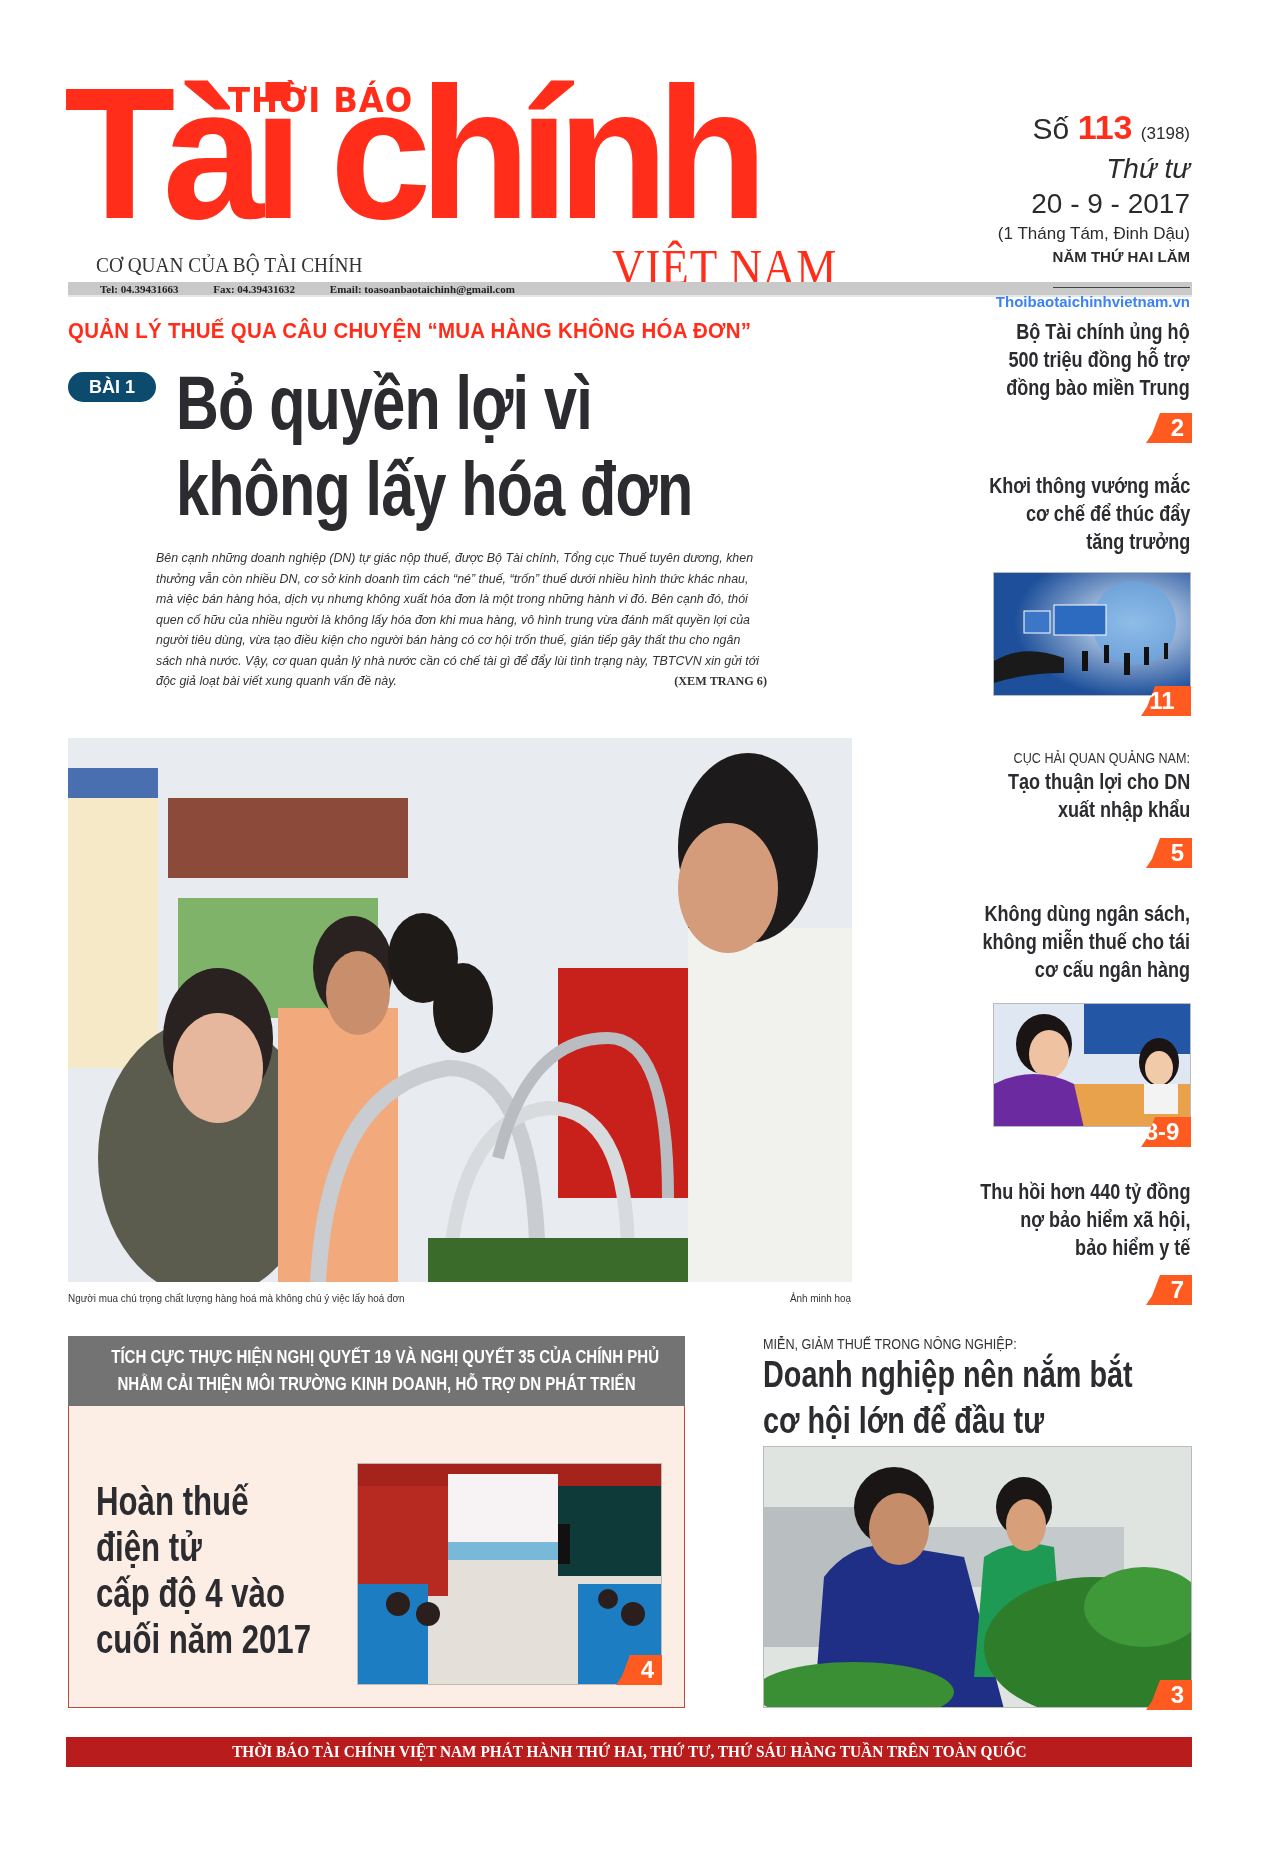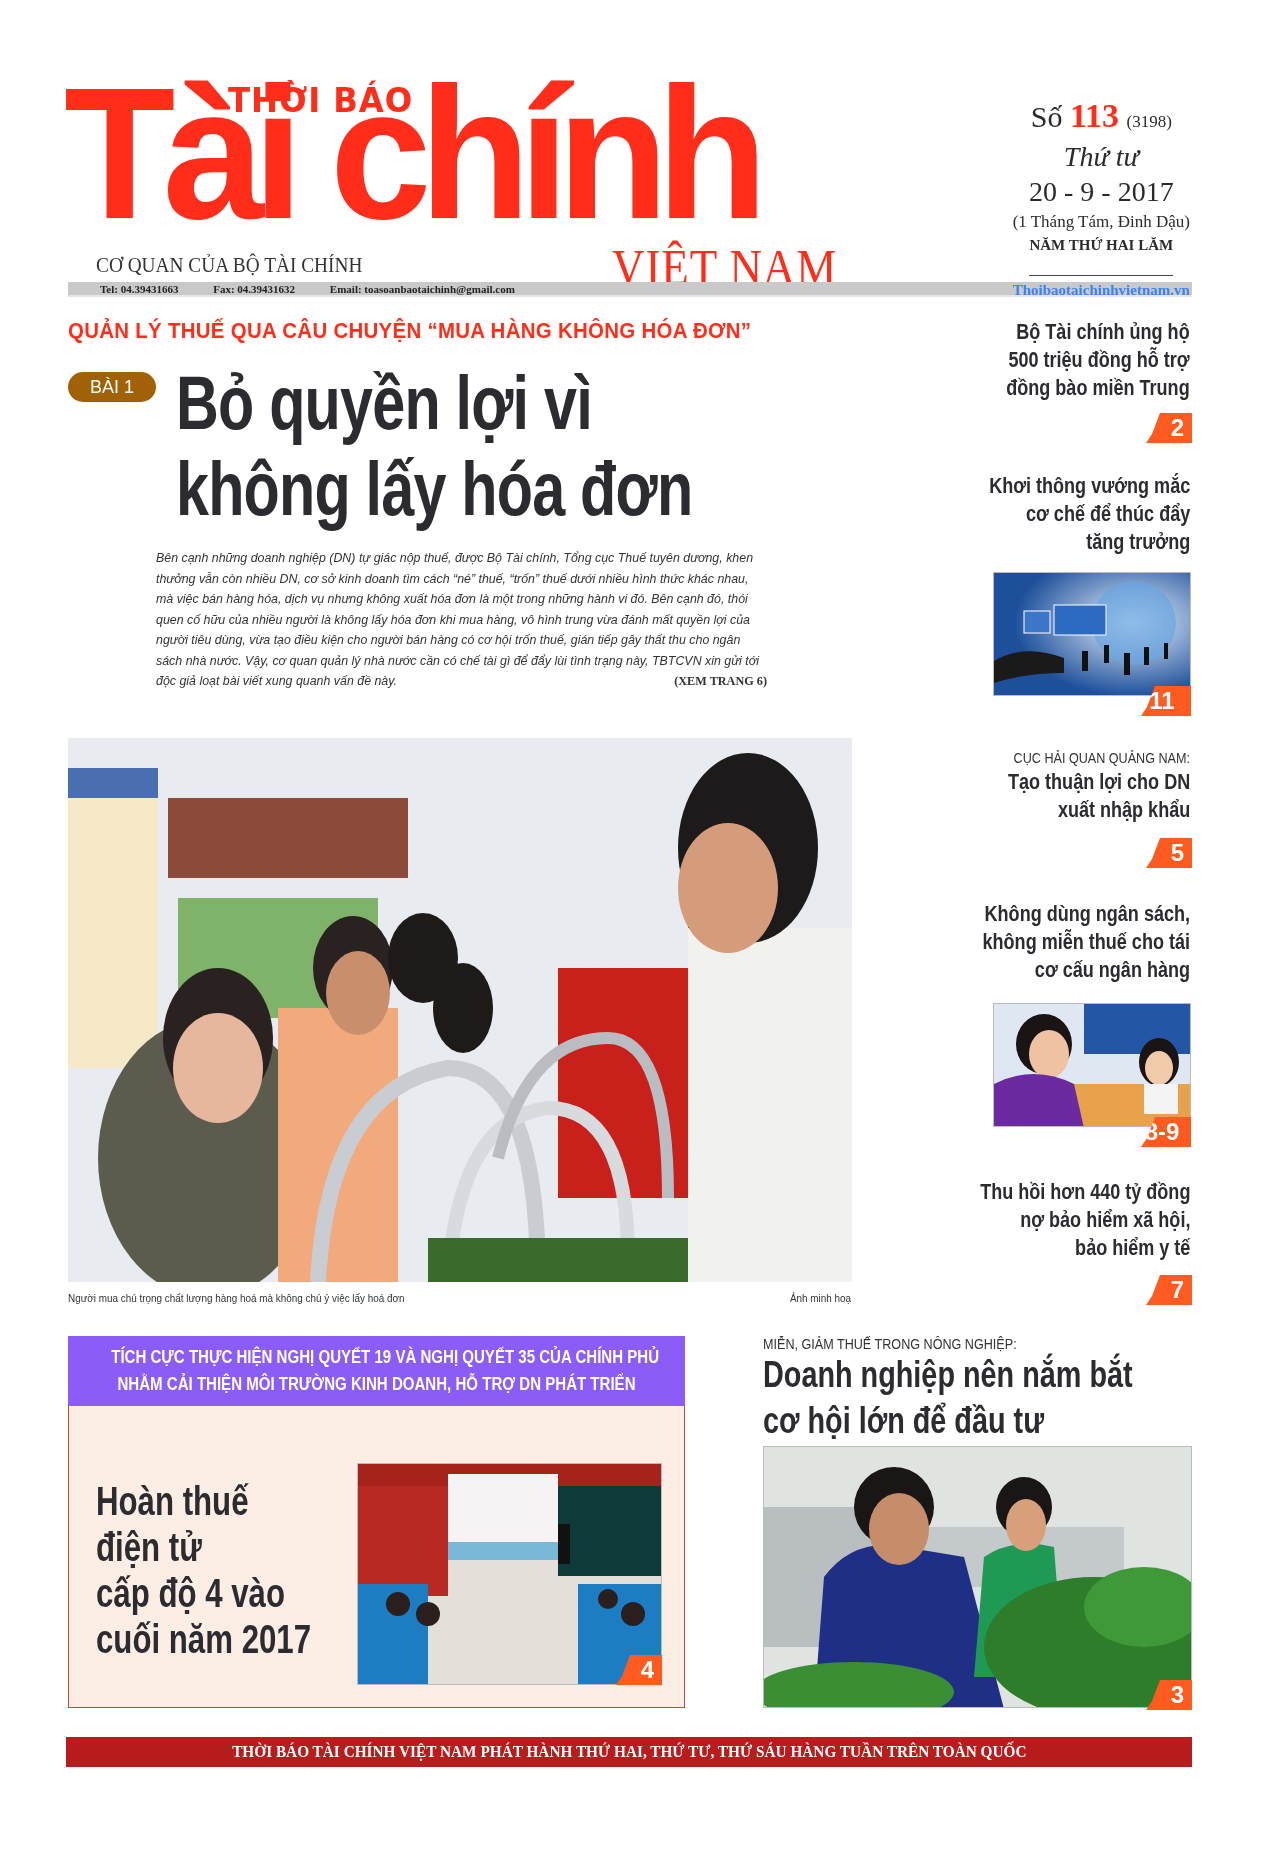--- a/index.html
+++ b/index.html
@@ -8,51 +8,51 @@
   .abs { position: absolute; }
 
   
   .logo-thoibao { left: 228px; top: 80px; font-family: "DejaVu Sans", sans-serif; font-weight: bold; font-size: 34px; color: #ff2d1a; letter-spacing: 1px; transform: scaleX(0.95); transform-origin: left; }
   .logo-main { left: 64px; top: 66px; font-family: "Liberation Sans", sans-serif; font-weight: bold; font-size: 212px; line-height: 200px; color: #ff2d1a; letter-spacing: -14px; transform: scaleX(0.86) scaleY(0.88); transform-origin: left top; white-space: nowrap; }
   .logo-vn { left: 612px; top: 238px; font-family: "Liberation Serif", serif; font-size: 50px; color: #ff2d1a; letter-spacing: 1px; transform: scaleX(0.9); transform-origin: left; }
   .logo-agency { left: 96px; top: 253px; font-family: "Liberation Serif", serif; font-size: 21px; color: #333; transform: scaleX(0.92); transform-origin: left; }
   .contact-bar { left: 68px; top: 282px; width: 1124px; height: 15px; background: #c9c9c9; border-bottom: 2px solid #e6e6e6; font-family: "Liberation Serif", serif; font-weight: bold; font-size: 11px; line-height: 15px; padding-left: 32px; color: #222; white-space: nowrap; }
   .contact-bar span { margin-right: 32px; }
 
-  .issue { right: 90px; top: 98px; text-align: center; font-family: Liberation Serif, serif; color: #2b2b2b; }
+  .issue { right: 90px; top: 109px; text-align: right; font-family: Liberation Sans, sans-serif; color: #2b2b2b; }
   .issue .so { font-size: 30px; line-height: 36px; }
   .issue .so .num { color: #ff2d1a; font-weight: bold; font-size: 34px; }
   .issue .so .old { font-size: 17px; }
   .issue .day { font-style: italic; font-size: 28px; line-height: 34px; }
   .issue .date { font-size: 28px; line-height: 36px; }
   .issue .lunar { font-size: 17px; line-height: 24px; }
   .issue .year { font-weight: bold; font-size: 15px; line-height: 22px; border-bottom: 1px solid #444; padding-bottom: 19px; display: inline-block; }
   .issue .web { color: #3b82f6; font-weight: bold; font-size: 15px; line-height: 28px; }
 
   
   .kicker { left: 68px; top: 318px; font-weight: bold; font-size: 22px; color: #ff2d1a; letter-spacing: 0.3px; transform: scaleX(0.93); transform-origin: left; white-space: nowrap; }
-  .bai-badge { left: 68px; top: 372px; width: 88px; height: 30px; border-radius: 15px; background: #a16207; color: #fff; font-weight: normal; font-size: 18px; line-height: 30px; text-align: center; }
+  .bai-badge { left: 68px; top: 372px; width: 88px; height: 30px; border-radius: 15px; background: #0c4a6e; color: #fff; font-weight: bold; font-size: 18px; line-height: 30px; text-align: center; }
   .headline { left: 176px; top: 360px; font-weight: bold; font-size: 76px; line-height: 86px; color: #2b2b30; transform: scaleX(0.78); transform-origin: left top; white-space: nowrap; letter-spacing: -1px; }
   .abstract { left: 156px; top: 548px; width: 610px; font-style: italic; font-size: 13.2px; line-height: 20.5px; color: #333; transform: scaleX(0.94); transform-origin: left top; width: 650px; }
   .abstract .see { font-family: "Liberation Serif", serif; font-style: normal; font-weight: bold; float: right; font-size: 13px; }
 
   .main-photo { left: 68px; top: 738px; width: 784px; height: 544px; overflow: hidden; background: linear-gradient(180deg, #eef1f5 0%, #dfe3e8 30%, #b9b3ab 55%, #8d8880 75%, #5e5b58 100%); }
   .caption { left: 68px; top: 1292px; font-size: 11px; color: #333; transform: scaleX(0.9); transform-origin: left; white-space: nowrap; }
   .credit { left: 790px; top: 1292px; font-size: 11px; color: #333; transform: scaleX(0.9); transform-origin: left; white-space: nowrap; }
 
   
   .teaser { right: 90px; text-align: right; font-weight: bold; font-size: 22px; line-height: 28px; color: #2b2b30; transform: scaleX(0.82); transform-origin: right top; white-space: nowrap; }
   .teaser-pre { right: 90px; text-align: right; font-size: 14px; color: #333; transform: scaleX(0.9); transform-origin: right top; white-space: nowrap; }
   .page-tab { width: 46px; height: 30px; color: #fff; font-weight: bold; font-size: 24px; line-height: 30px; text-align: right; padding-right: 8px; background: #ff5a1f; clip-path: polygon(14px 0, 100% 0, 100% 100%, 0 100%, 6px 70%); transform: scaleX(1); }
   .page-tab.wide { width: 50px; text-align: center; }
   .thumb { overflow: hidden; border: 1px solid #bbb; }
 
   
   .promo-box { left: 68px; top: 1336px; width: 617px; height: 372px; background: #fdeee5; border: 1px solid #b84a3f; }
-  .promo-head { left: 68px; top: 1336px; width: 617px; height: 70px; background: #8b5cf6; color: #fff; font-weight: bold; font-size: 17.5px; line-height: 27px; text-align: center; padding-top: 8px; }
+  .promo-head { left: 68px; top: 1336px; width: 617px; height: 70px; background: #737373; color: #fff; font-weight: bold; font-size: 17.5px; line-height: 27px; text-align: center; padding-top: 8px; }
   .promo-head div { transform: scaleX(0.86); white-space: nowrap; }
   .promo-title { left: 96px; top: 1478px; font-weight: bold; font-size: 40px; line-height: 46px; color: #2b2b30; transform: scaleX(0.78); transform-origin: left top; white-space: nowrap; }
   .promo-photo { left: 357px; top: 1463px; width: 305px; height: 222px; background: linear-gradient(180deg, #b22a22 0%, #8a241c 12%, #ece9e4 12%, #f5f1f3 42%, #1f5d74 42%, #2c7fb8 62%, #cfc6bc 62%, #e6e2de 100%); }
 
   
   .agri-pre { left: 763px; top: 1336px; font-size: 14px; color: #333; transform: scaleX(0.9); transform-origin: left; white-space: nowrap; }
   .agri-title { left: 763px; top: 1352px; font-weight: bold; font-size: 36px; line-height: 46px; color: #2b2b30; transform: scaleX(0.8); transform-origin: left top; white-space: nowrap; }
   .agri-photo { left: 763px; top: 1446px; width: 429px; height: 262px; background: linear-gradient(160deg, #e3e8e4 0%, #cfd6d3 35%, #27408f 45%, #2b9a5a 55%, #2f7a2a 75%, #1f5a1f 100%); }
 
   

